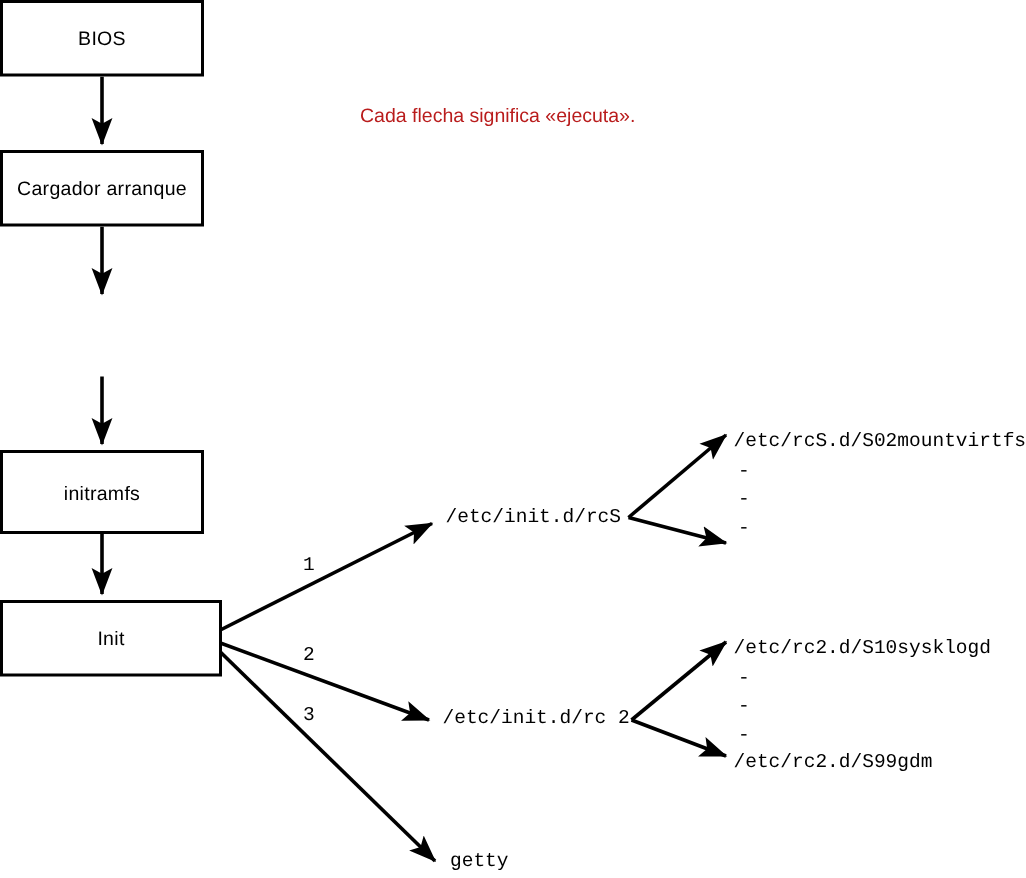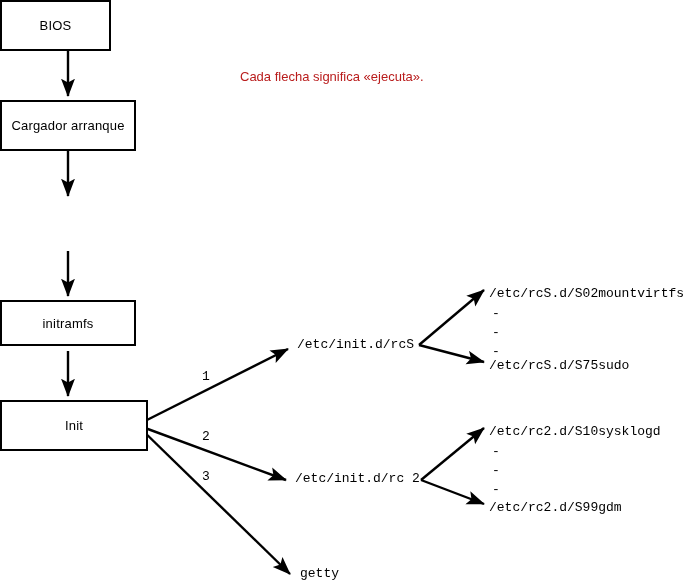--- a/index.html
+++ b/index.html
@@ -116,27 +116,27 @@
     </g>
 
     <g>
       <line x1="421" y1="480" x2="484" y2="428" stroke="#000000" stroke-width="2.4" marker-end="url(#arrowhead)"></line>
     </g>
     <g>
       <line x1="421" y1="480" x2="484" y2="504" stroke="#000000" stroke-width="2.4" marker-end="url(#arrowhead)"></line>
     </g>
   </svg>
 
-  <div class="stage-box" style="left:0px; top:0px; width:111px; height:51px;">
+  <div class="stage-box" style="left:0px; top:0px; width:136px; height:51px;">
     <span>BIOS</span>
   </div>
   <div class="stage-box" style="left:0px; top:100px; width:136px; height:51px;">
     <span>Cargador arranque</span>
   </div>
-  <div class="stage-box" style="left:0px; top:300px; width:136px; height:46px;text-align:center;">
+  <div class="stage-box" style="left:0px; top:300px; width:136px; height:56px;text-align:center;">
     <span>initramfs</span>
   </div>
   <div class="stage-box" style="left:0px; top:400px; width:148px; height:51px;">
     <span>Init</span>
   </div>
 
   <div class="note-text" style="left:240px; top:69px;">Cada flecha significa «ejecuta».</div>
 
   <div class="edge-num" style="left:202px; top:369px;">1</div>
   <div class="edge-num" style="left:202px; top:429px;">2</div>
@@ -145,21 +145,20 @@
   <div class="mono-label" style="left:297px; top:337px;">/etc/init.d/rcS</div>
   <div class="mono-label" style="left:295px; top:471px;">/etc/init.d/rc 2</div>
   <div class="mono-label" style="left:300px; top:566px;">getty</div>
 
   <div class="mono-label" style="left:489px; top:286px;text-align:center;">/etc/rcS.d/S02mountvirtfs</div>
   <div class="ellipsis-col" style="left:492px; top:304px;">
     <span>-</span>
     <span>-</span>
     <span>-</span>
   </div>
-  <div class="mono-label" style="left:489px; top:358px;">/etc/rcS.d/S75sudo</div>
 
   <div class="mono-label" style="left:489px; top:424px;">/etc/rc2.d/S10sysklogd</div>
   <div class="ellipsis-col" style="left:492px; top:442px;">
     <span>-</span>
     <span>-</span>
     <span>-</span>
   </div>
   <div class="mono-label" style="left:489px; top:500px;">/etc/rc2.d/S99gdm</div>
 
 </div>

